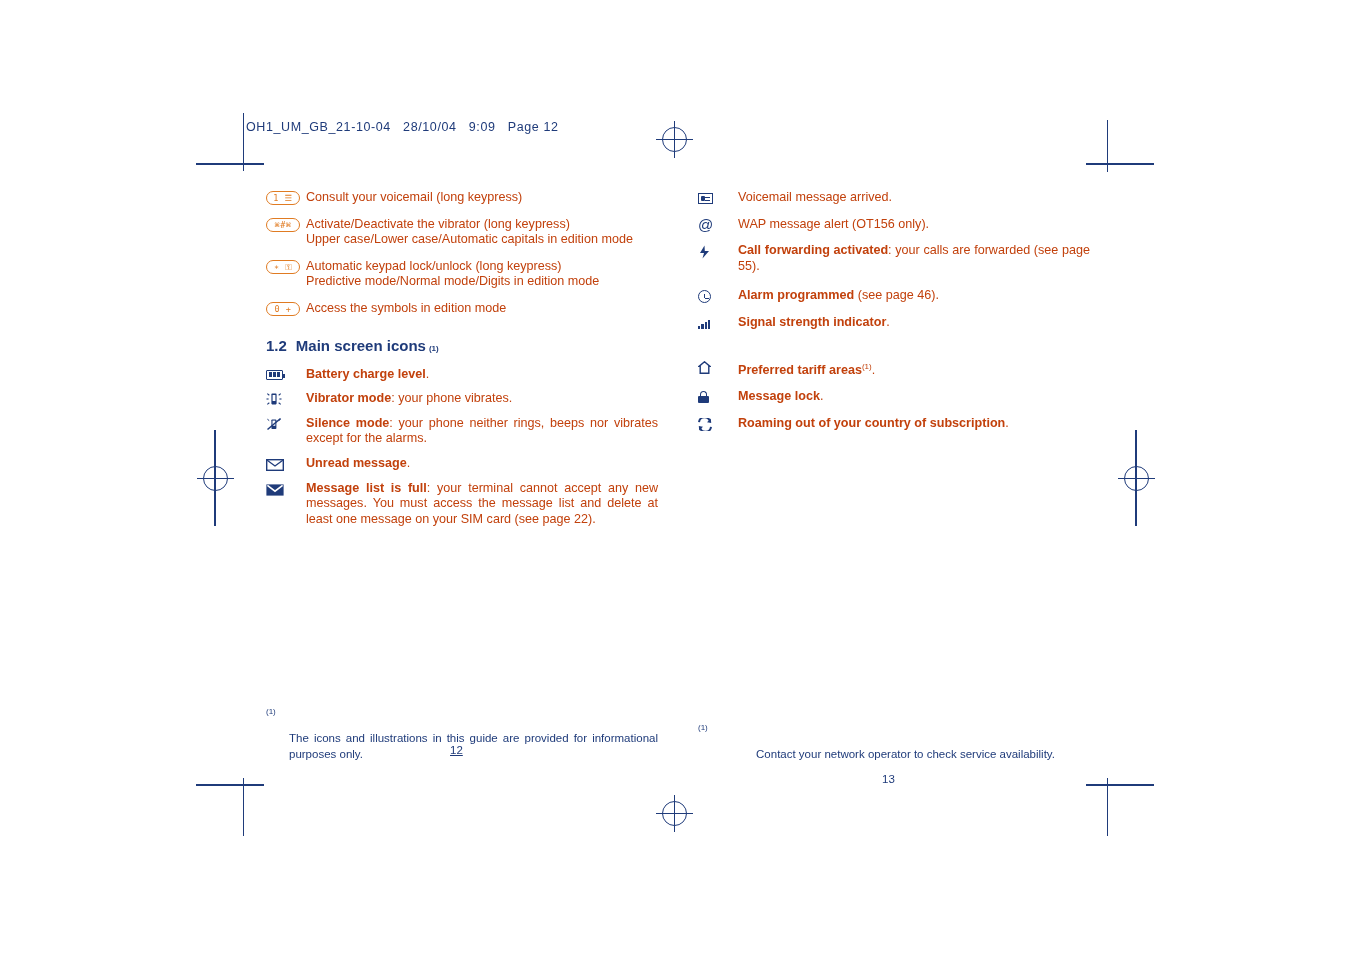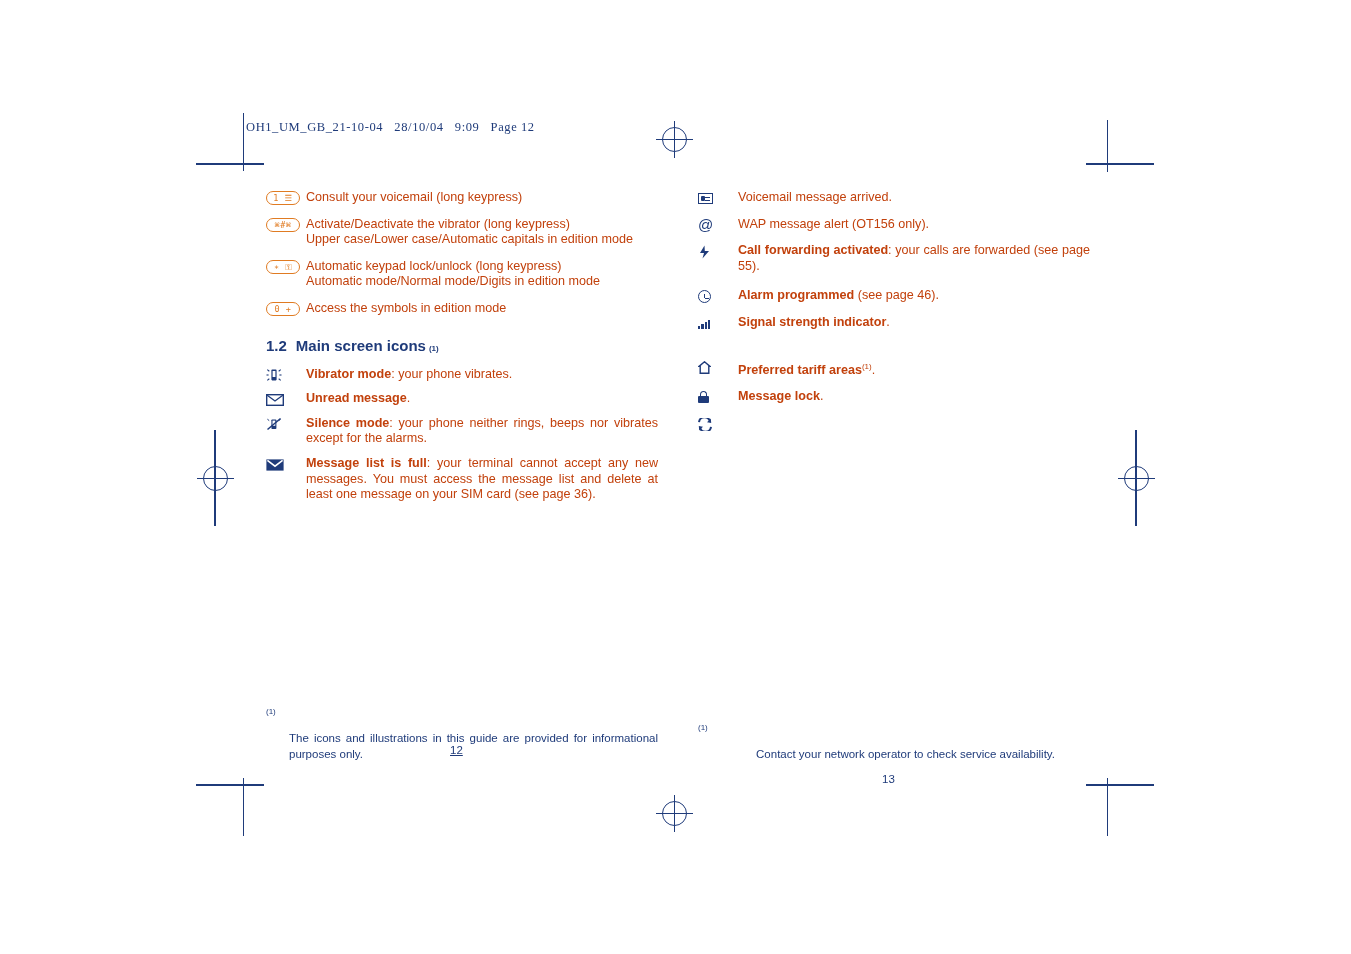--- a/index.html
+++ b/index.html
@@ -14,21 +14,21 @@
 
   
   .crop{position:absolute;background:#1f3b7a;}
   .reg{position:absolute;border:1px solid #1f3b7a;border-radius:50%;}
   .reg:before,.reg:after{content:"";position:absolute;background:#1f3b7a;}
   .reg:before{left:50%;top:-7px;width:1px;height:calc(100% + 14px);margin-left:-0.5px;}
   .reg:after{top:50%;left:-7px;height:1px;width:calc(100% + 14px);margin-top:-0.5px;}
 
   .headerline{
     position:absolute;left:246px;top:120px;
-    font-family:Liberation Serif, serif;
+    font-family:Liberation Sans, sans-serif;
     font-size:12.5px;letter-spacing:0.6px;color:#1f3b7a;white-space:pre;
   }
   .vrule{position:absolute;background:#1f3b7a;width:1px;}
 
   
   .col{position:absolute;}
   .colL{left:266px;top:190px;width:392px;}
   .colR{left:698px;top:190px;width:392px;}
 
   .row{display:flex;align-items:flex-start;margin-bottom:9px;}
@@ -134,37 +134,47 @@
         <div>Upper case/Lower case/Automatic capitals in edition mode</div>
       </div>
     </div>
 
     <div class="row" style="margin-bottom:11px;">
       <div class="ic">
         <div class="keycap">∗ ⚿</div>
       </div>
       <div class="txt">
         <div>Automatic keypad lock/unlock (long keypress)</div>
-        <div>Automatic mode/Normal mode/Digits in edition mode</div>
+        <div>Predictive mode/Normal mode/Digits in edition mode</div>
       </div>
     </div>
 
     <div class="row" style="margin-bottom:4px;">
       <div class="ic">
         <div class="keycap">0 +</div>
       </div>
       <div class="txt">Access the symbols in edition mode</div>
     </div>
 
     <div class="sect">
       <span class="num">1.2</span>
       <span>Main screen icons</span>
       <span class="sup" style="margin-left:3px;">(1)</span>
     </div>
 
+    <div class="row">
+      <div class="ic">
+        <div class="g battery" style="margin-top:2px;">
+            <i></i>
+          </div>
+      </div>
+      <div class="txt">
+        <b>Battery charge level</b><span>.</span>
+      </div>
+    </div>
 
     <div class="row">
       <div class="ic">
         <svg class="g vibr" viewBox="0 0 16 14">
           <rect x="5.4" y="1.6" width="5.2" height="10.8" rx="0.8" fill="#1f3b7a"></rect>
           <rect x="6.6" y="3" width="2.8" height="6" fill="#ffffff"></rect>
           <g stroke="#1f3b7a" stroke-width="1.1">
             <path d="M3.3 3.2 L1.3 1.6"></path>
               <path d="M2.6 7 L0.5 7"></path>
               <path d="M3.3 10.8 L1.3 12.4"></path>
@@ -174,58 +184,58 @@
           </g>
         </svg>
       </div>
       <div class="txt">
         <b>Vibrator mode</b><span>: your phone vibrates.</span>
       </div>
     </div>
 
     <div class="row">
       <div class="ic">
-        <svg width="18" height="12" viewBox="0 0 18 12" style="margin-top:2px;">
-          <rect x="0.7" y="0.7" width="16.6" height="10.6" fill="none" stroke="#1f3b7a" stroke-width="1.4"></rect>
-          <path d="M1.2 1.3 L9 7 L16.8 1.3" fill="none" stroke="#1f3b7a" stroke-width="1.3"></path>
-        </svg>
-      </div>
-      <div class="txt">
-        <b>Unread message</b><span>.</span>
-      </div>
-    </div>
-
-    <div class="row">
-      <div class="ic">
         <svg class="g silence" viewBox="0 0 16 14">
           <rect x="5.4" y="2.4" width="5" height="9.6" rx="0.8" fill="#1f3b7a"></rect>
           <rect x="6.5" y="3.6" width="2.8" height="5.2" fill="#ffffff"></rect>
           <g stroke="#1f3b7a" stroke-width="1">
               <path d="M3.2 3.6 L1.4 2.2"></path>
               <path d="M12.8 3.6 L14.6 2.2"></path>
             </g>
           <g stroke="#1f3b7a" stroke-width="1.5">
               <path d="M1.5 12.5 L14.5 1.5"></path>
             </g>
         </svg>
       </div>
       <div class="txt just">
         <b>Silence mode</b><span>: your phone neither rings, beeps nor vibrates except for the alarms.</span>
       </div>
     </div>
 
     <div class="row">
       <div class="ic">
         <svg width="18" height="12" viewBox="0 0 18 12" style="margin-top:2px;">
+          <rect x="0.7" y="0.7" width="16.6" height="10.6" fill="none" stroke="#1f3b7a" stroke-width="1.4"></rect>
+          <path d="M1.2 1.3 L9 7 L16.8 1.3" fill="none" stroke="#1f3b7a" stroke-width="1.3"></path>
+        </svg>
+      </div>
+      <div class="txt">
+        <b>Unread message</b><span>.</span>
+      </div>
+    </div>
+
+    <div class="row">
+      <div class="ic">
+        <svg width="18" height="12" viewBox="0 0 18 12" style="margin-top:2px;">
           <rect x="0.4" y="0.4" width="17.2" height="11.2" fill="#1f3b7a"></rect>
           <path d="M1.4 1.4 L9 7.2 L16.6 1.4" fill="none" stroke="#ffffff" stroke-width="1.6"></path>
         </svg>
       </div>
       <div class="txt just">
-        <b>Message list is full</b><span>: your terminal cannot accept any new messages. You must access the message list and delete at least one message on your SIM card (see page 36).</span>
+        <b>Message list is full</b><span>: your terminal cannot accept any new messages. You must access the message list and delete at least one message on your SIM card (see page 22).</span>
       </div>
     </div>
   </div>
 
   <div class="col colR">
 
     <div class="row" style="margin-bottom:11px;">
       <div class="ic">
         <div class="g vmbox" style="margin-top:2px;">
             <i></i>
@@ -301,20 +311,23 @@
 
     <div class="row">
       <div class="ic">
         <svg width="14" height="13" viewBox="0 0 14 13" style="margin-top:1px;">
           <path d="M1 4.2 A5.6 5.6 0 0 1 12 3.6" fill="none" stroke="#1f3b7a" stroke-width="2"></path>
           <path d="M13 8.8 A5.6 5.6 0 0 1 2 9.4" fill="none" stroke="#1f3b7a" stroke-width="2"></path>
           <path d="M12.8 0.6 L13.2 5 L9 4.2 Z" fill="#1f3b7a"></path>
           <path d="M1.2 12.4 L0.8 8 L5 8.8 Z" fill="#1f3b7a"></path>
         </svg>
       </div>
+      <div class="txt">
+        <b>Roaming out of your country of subscription</b><span>.</span>
+      </div>
     </div>
   </div>
 
   <div class="footnotes fnL">
     <div class="fnrow">
       <div class="fnmark">(1)</div>
       <div class="fntxt">The icons and illustrations in this guide are provided for informational purposes only.</div>
     </div>
   </div>
 

